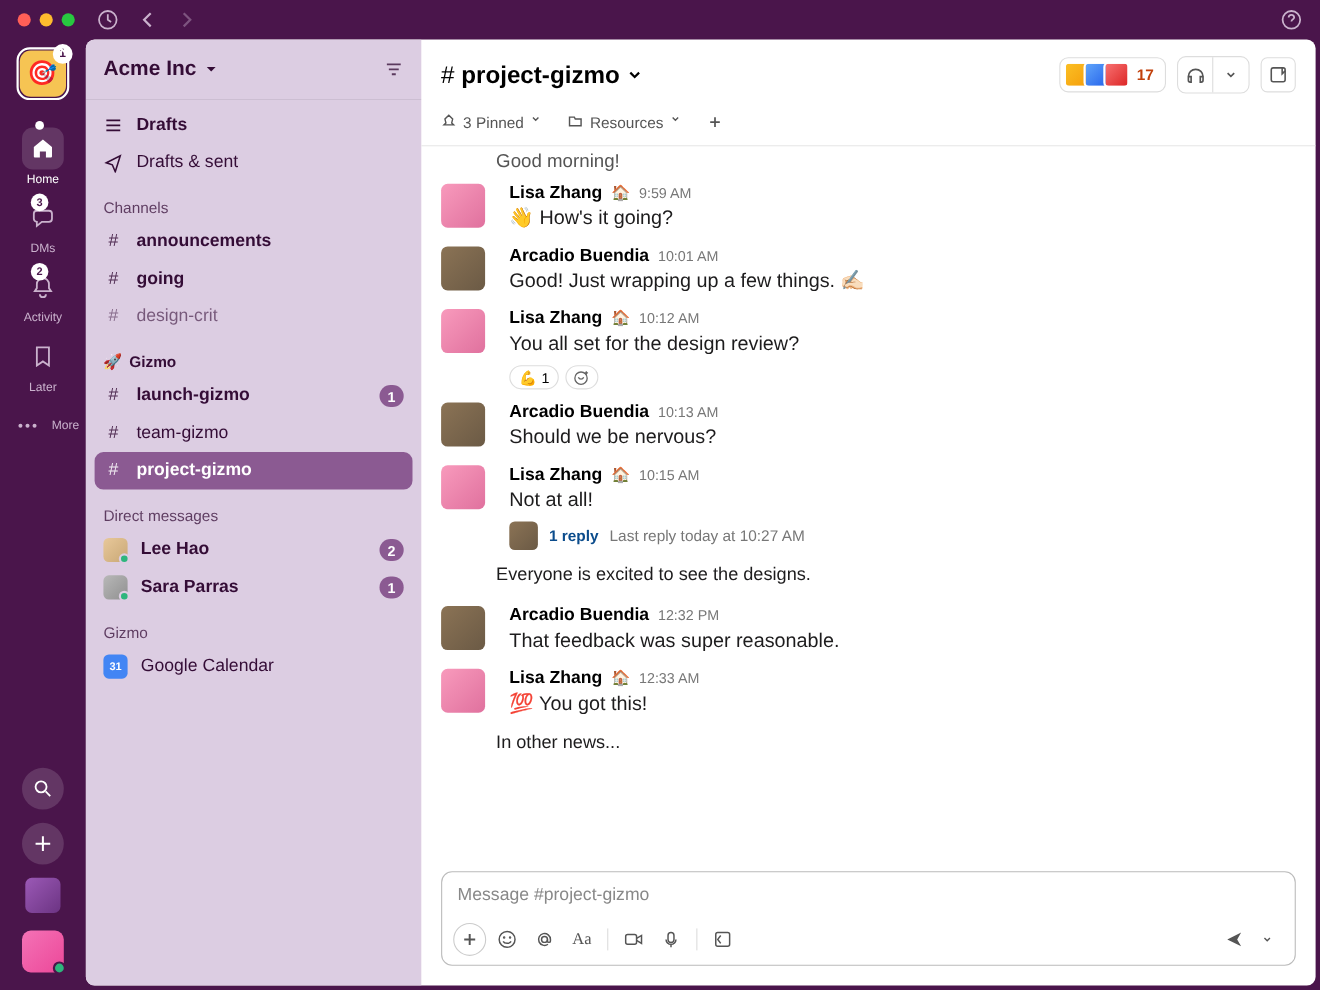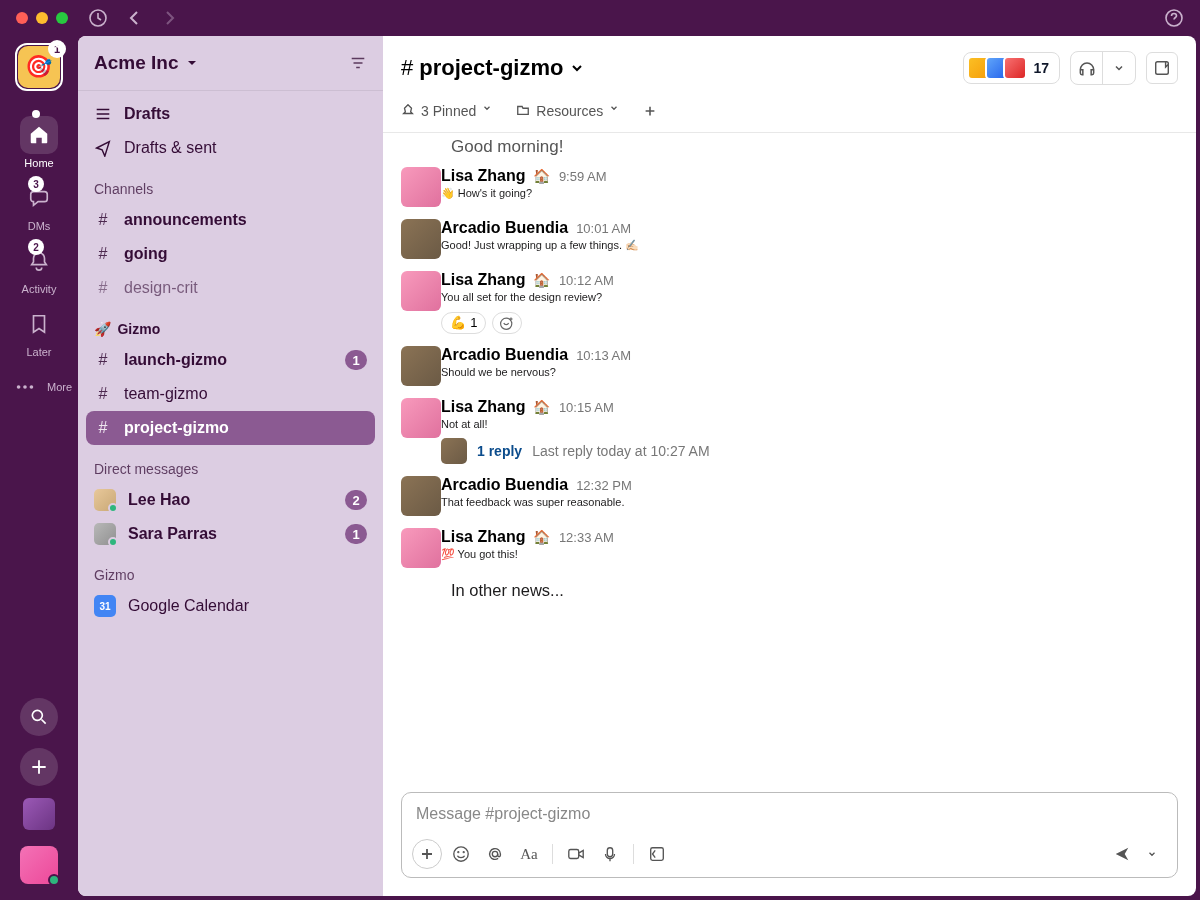--- a/index.html
+++ b/index.html
@@ -46,39 +46,39 @@
 .row-badge{margin-left:auto;background:#8b5a92;color:#fff;min-width:22px;height:20px;border-radius:10px;display:flex;align-items:center;justify-content:center;font-size:13px;font-weight:700;padding:0 6px;}
 .sb-avatar{width:22px;height:22px;border-radius:5px;position:relative;flex-shrink:0;}
 .sb-avatar .presence{width:10px;height:10px;border-color:#dccde2;}
 .app-icon{width:22px;height:22px;border-radius:5px;background:#4285f4;display:flex;align-items:center;justify-content:center;font-size:10px;font-weight:700;color:#fff;}
 .chat{flex:1;display:flex;flex-direction:column;min-width:0;}
 .chat-header{padding:10px 18px 0;border-bottom:1px solid #e8e8e8;}
 .chat-title-row{display:flex;align-items:center;height:44px;}
 .chat-title{font-size:22px;font-weight:900;display:flex;align-items:center;gap:6px;cursor:pointer;}
 .chat-title .hash{font-weight:400;}
 .chat-header-right{margin-left:auto;display:flex;align-items:center;gap:10px;}
-.members-pill{display:flex;align-items:center;border:1px solid #ddd;border-radius:8px;padding:3px 10px 3px 3px;cursor:pointer;gap:6px;font-size:14px;font-weight:700;color:#0f172a;}
+.members-pill{display:flex;align-items:center;border:1px solid #ddd;border-radius:8px;padding:3px 10px 3px 3px;cursor:pointer;gap:6px;font-size:14px;font-weight:700;color:#c2410c;}
 .member-avatars{display:flex;}
 .member-avatars .mav{width:24px;height:24px;border-radius:5px;border:2px solid #fff;margin-left:-6px;}
 .member-avatars .mav:first-child{margin-left:0;}
 .hdr-btn{width:32px;height:32px;display:flex;align-items:center;justify-content:center;color:#555;cursor:pointer;border:1px solid transparent;border-radius:6px;}
 .hdr-group{display:flex;align-items:center;border:1px solid #ddd;border-radius:8px;}
 .hdr-group .hdr-btn{border:none;border-right:1px solid #ddd;border-radius:0;}
 .hdr-group .hdr-btn:last-child{border-right:none;}
 .chat-tabs{display:flex;align-items:center;gap:24px;height:42px;font-size:14px;color:#555;}
 .chat-tab{display:flex;align-items:flex-start;gap:6px;cursor:pointer;}
 .messages{flex:1;overflow-y:auto;padding:4px 18px;}
-.msg{display:flex;gap:0;padding:6px 0;}
+.msg{display:flex;gap:22px;padding:6px 0;}
 .msg-avatar{width:40px;height:40px;border-radius:6px;flex-shrink:0;}
 .msg-body{flex:1;}
 .msg-head{display:flex;align-items:baseline;gap:8px;}
 .msg-author{font-weight:900;font-size:16px;}
 .msg-status{font-size:14px;}
 .msg-time{font-size:13px;color:#777;}
-.msg-text{font-size:11px;line-height:1.5;color:#1d1c1d;}
+.msg-text{font-size:18px;line-height:1.5;color:#1d1c1d;}
 .msg-cont{padding-left:50px;font-size:16.5px;line-height:1.5;color:#1d1c1d;margin:4px 0 10px;}
 .reactions{display:flex;gap:6px;margin-top:6px;}
 .reaction{display:flex;align-items:center;gap:4px;border:1px solid #ddd;border-radius:14px;padding:2px 8px;font-size:13px;cursor:pointer;background:#fff;}
 .reaction.add{color:#666;padding:2px 6px;}
 .thread-bar{display:flex;align-items:center;gap:10px;margin-top:6px;cursor:pointer;font-size:14px;}
 .thread-avatar{width:26px;height:26px;border-radius:5px;}
 .thread-count{color:#0b4c8c;font-weight:700;}
 .thread-time{color:#777;}
 .cut-msg{padding-left:50px;color:#555;font-size:17px;margin-bottom:4px;}
 .composer-wrap{padding:0 18px 18px;}
@@ -420,20 +420,21 @@
                   <span class="msg-time">10:15 AM</span>
                 </div>
                 <div class="msg-text">Not at all!</div>
                 <div class="thread-bar">
                   <div class="thread-avatar av-arc"></div>
                   <span class="thread-count">1 reply</span>
                   <span class="thread-time">Last reply today at 10:27 AM</span>
                 </div>
               </div>
             </div>
+            <div class="msg-cont">Everyone is excited to see the designs.</div>
             <div class="msg">
               <div class="msg-avatar av-arc"></div>
               <div class="msg-body">
                 <div class="msg-head">
                   <span class="msg-author">Arcadio Buendia</span>
                   <span class="msg-time">12:32 PM</span>
                 </div>
                 <div class="msg-text">That feedback was super reasonable.</div>
               </div>
             </div>

